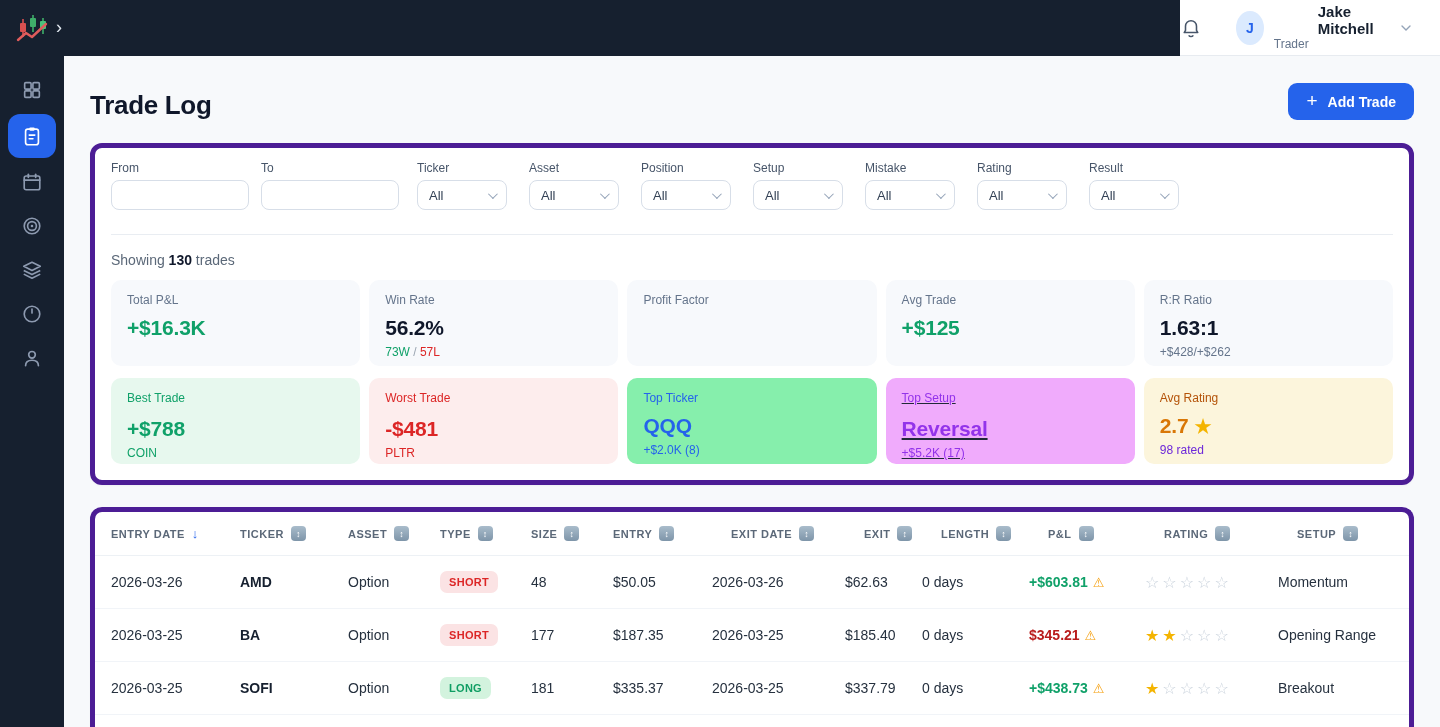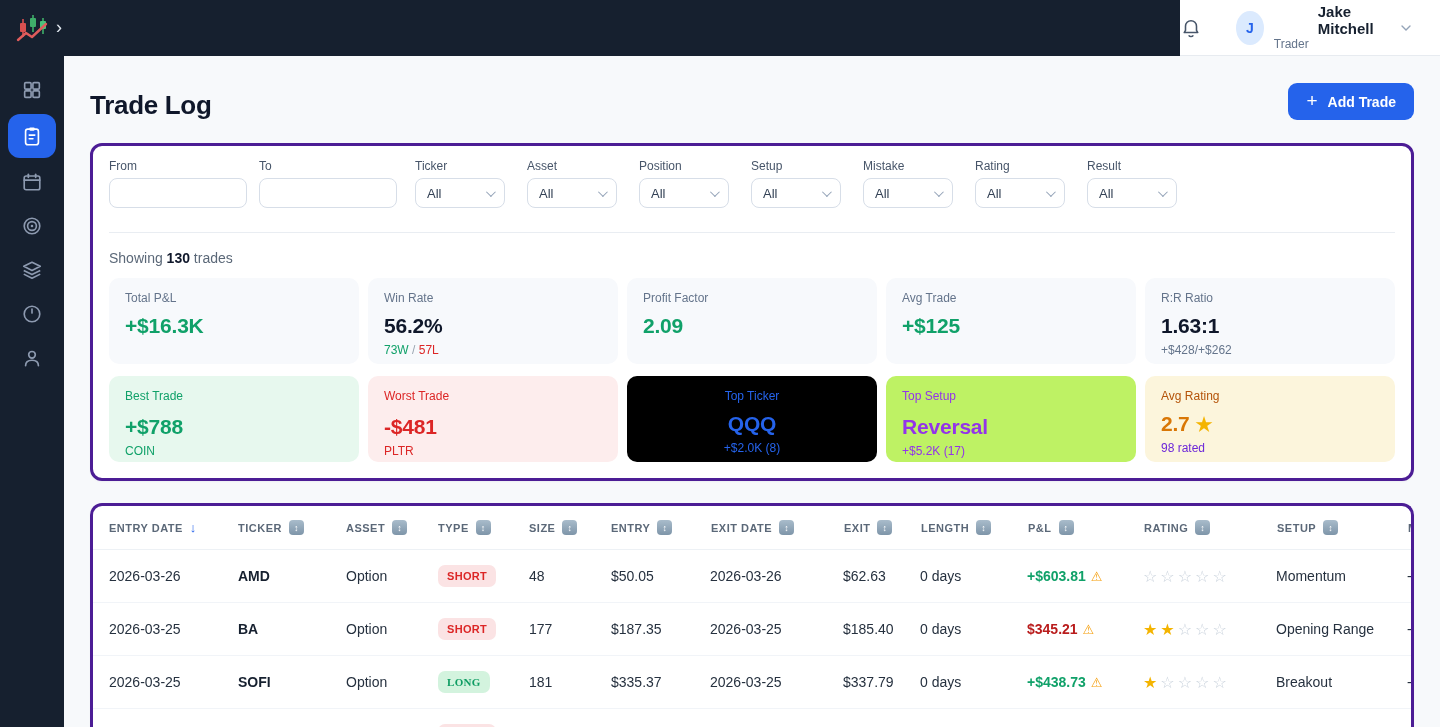--- a/index.html
+++ b/index.html
@@ -28,21 +28,21 @@
   .nav-btn { width:44px; height:40px; border-radius:12px; display:flex; align-items:center; justify-content:center;
     color:#8d9ab0; cursor:pointer; flex:none; }
   .nav-btn.active { background:#2563eb; color:#ffffff; width:48px; height:44px; }
   
   .main { position:absolute; top:56px; left:64px; width:1376px; height:671px; }
   .page-head { display:flex; align-items:center; justify-content:space-between; padding:26px 26px 0 26px; }
   .page-title { font-size:26px; font-weight:700; color:#0f172a; margin:8px 0 0 0; letter-spacing:-.3px; }
   .add-btn { background:#2563eb; color:#fff; border:none; border-radius:9px; height:37px; padding:0 18px;
     font-size:14px; font-weight:700; display:flex; align-items:center; gap:10px; cursor:pointer; font-family:inherit; }
   .add-btn .plus { font-size:19px; font-weight:400; line-height:1; margin-top:-2px; }
-  .card { background:#fff; border:3px solid #4c1d95; border-radius:12px; box-shadow:0 1px 2px rgba(16,24,40,.04); }
+  .card { background:#fff; border:5px solid #4c1d95; border-radius:12px; box-shadow:0 1px 2px rgba(16,24,40,.04); }
   .filter-card { margin:22px 26px 0; padding:13px 16px 16px; }
   .filter-row { display:flex; }
   .f-field { display:flex; flex-direction:column; margin-right:12px; }
   .f-field.sel { margin-right:22px; }
   .f-field.sel:first-of-type { margin-left:6px; }
   .f-label { font-size:12px; color:#475569; margin-bottom:5px; }
   .f-input { width:138px; height:30px; border:1px solid #d7dee8; border-radius:8px; background:#fff; font-family:inherit; }
   .f-select { width:90px; height:30px; border:1px solid #d7dee8; border-radius:8px; background:#fff;
     display:flex; align-items:center; justify-content:space-between; padding:0 11px; font-size:13px; color:#334155; cursor:pointer; }
   .chev { width:7px; height:7px; border-right:1.6px solid #94a3b8; border-bottom:1.6px solid #94a3b8;
@@ -51,43 +51,43 @@
   .showing { margin:17px 0 4px 0; font-size:14px; color:#5b6878; }
   .showing b { color:#0f172a; }
   .stats-row { display:flex; gap:9px; margin-top:12px; }
   .tile { flex:1; height:86px; border-radius:10px; padding:13px 16px; overflow:hidden; background:#f7f9fc; }
   .tile-label { font-size:12px; color:#64748b; }
   .tile-value { font-size:21px; font-weight:800; color:#0f172a; margin-top:9px; letter-spacing:-.2px; }
   .tile-sub { font-size:12px; color:#64748b; margin-top:5px; }
   .tile.clip .tile-value { margin-top:12px; }
   .tile.green  { background:#e7f8ee; } .tile.green .tile-label,.tile.green .tile-value,.tile.green .tile-sub { color:#10a169; }
   .tile.red    { background:#fdeded; } .tile.red .tile-label,.tile.red .tile-value,.tile.red .tile-sub { color:#dc2626; }
-  .tile.blue   { background:#000000;text-align:center; } .tile.blue .tile-label,.tile.blue .tile-value,.tile.blue .tile-sub { color:#2563eb; }
-  .tile.purple { background:#bef264; } .tile.purple .tile-label,.tile.purple .tile-value,.tile.purple .tile-sub { color:#9333ea; }
+  .tile.blue   { background:#86efac; } .tile.blue .tile-label,.tile.blue .tile-value,.tile.blue .tile-sub { color:#2563eb; }
+  .tile.purple { background:#f0abfc;text-decoration:underline; } .tile.purple .tile-label,.tile.purple .tile-value,.tile.purple .tile-sub { color:#9333ea; }
   .tile.yellow { background:#fcf5dc; } .tile.yellow .tile-label { color:#b45309; }
   .tile.yellow .tile-value { color:#d97706; } .tile.yellow .tile-sub { color:#6d28d9; }
   .val-green { color:#10a169 !important; }
   .gold-star { color:#f4b400; font-size:19px; margin-left:6px; }
   
   .table-card { margin:22px 26px 0; border-radius:12px 12px 0 0; overflow:hidden; border-bottom:none; }
   .t-inner { width:1434px; }
   .t-head { display:flex; align-items:center; height:44px; padding-left:16px; border-bottom:1px solid #edf1f5; }
   .t-col { flex:none; display:flex; align-items:center; gap:7px; font-size:11px; font-weight:700;
     letter-spacing:.5px; color:#5b6878; cursor:pointer; }
   .sortb { width:15px; height:15px; border-radius:4px; flex:none;
     background:linear-gradient(180deg,#a9bccb,#7e95a9); color:#fff; font-size:9px; font-weight:700;
     display:inline-flex; align-items:center; justify-content:center; }
   .sort-active { color:#2563eb; font-size:13px; font-weight:700; }
   .t-row { display:flex; align-items:center; height:53px; padding-left:16px; border-bottom:1px solid #f1f4f8;
     font-size:14px; color:#26313f; cursor:pointer; background:#fff; }
   .t-cell { flex:none; white-space:nowrap; overflow:hidden; }
   .cell-ticker { font-weight:700; color:#16202f; }
   .pill { display:inline-block; font-size:11px; font-weight:700; padding:5px 9px; border-radius:7px; letter-spacing:.3px; }
   .pill.short { background:#fbe3e4; color:#dc2626; }
-  .pill.long  { background:#d3f3de; color:#0f9d63;font-family:Liberation Serif, serif; }
+  .pill.long  { background:#d3f3de; color:#0f9d63; }
   .pnl { font-weight:700; }
   .pnl.green { color:#10a169; } .pnl.red { color:#b91c1c; }
   .warn { color:#f59e0b; font-size:13px; margin-left:5px; }
   .stars { letter-spacing:3px; font-size:16px; }
   .star-on { color:#f4b400; } .star-off { color:#c9d2dc; }
 </style>
 </head>
 <body>
 
 <div class="topbar">
@@ -256,21 +256,20 @@
           <div class="tile-label">Total P&amp;L</div>
           <div class="tile-value val-green">+$16.3K</div>
         </div>
         <div class="tile plain">
           <div class="tile-label">Win Rate</div>
           <div class="tile-value">56.2%</div>
           <div class="tile-sub"><span style="color: rgb(16, 161, 105); margin-top: 8px;">73W</span><span style="color: rgb(154, 165, 177);"> / </span><span style="color: rgb(220, 38, 38);">57L</span></div>
         </div>
         <div class="tile plain">
           <div class="tile-label">Profit Factor</div>
-          <div class="tile-value val-green">2.09</div>
         </div>
         <div class="tile plain">
           <div class="tile-label">Avg Trade</div>
           <div class="tile-value val-green">+$125</div>
         </div>
         <div class="tile plain">
           <div class="tile-label">R:R Ratio</div>
           <div class="tile-value">1.63:1</div>
           <div class="tile-sub">+$428/+$262</div>
         </div>
@@ -320,21 +319,21 @@
             <span class="sortb">↕</span>
           </div>
           <div class="t-col" style="width: 91px;">
             <span>TYPE</span>
             <span class="sortb">↕</span>
           </div>
           <div class="t-col" style="width: 82px;">
             <span>SIZE</span>
             <span class="sortb">↕</span>
           </div>
-          <div class="t-col" style="width: 100px;">
+          <div class="t-col" style="width: 118px;">
             <span>ENTRY</span>
             <span class="sortb">↕</span>
           </div>
           <div class="t-col" style="width: 133px;">
             <span>EXIT DATE</span>
             <span class="sortb">↕</span>
           </div>
           <div class="t-col" style="width: 77px;">
             <span>EXIT</span>
             <span class="sortb">↕</span>

